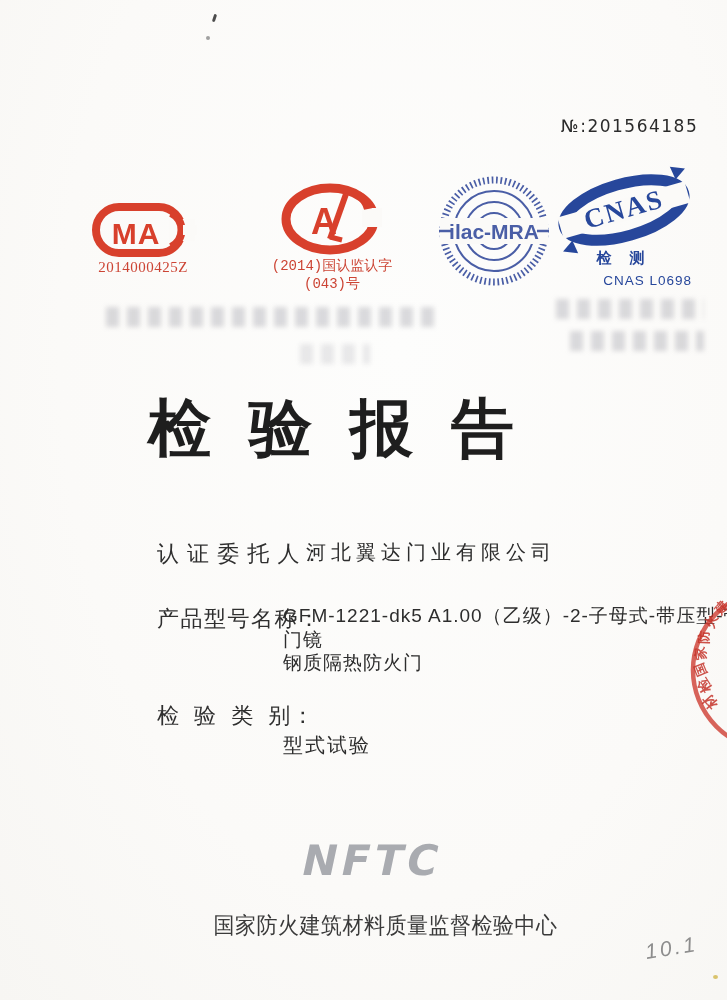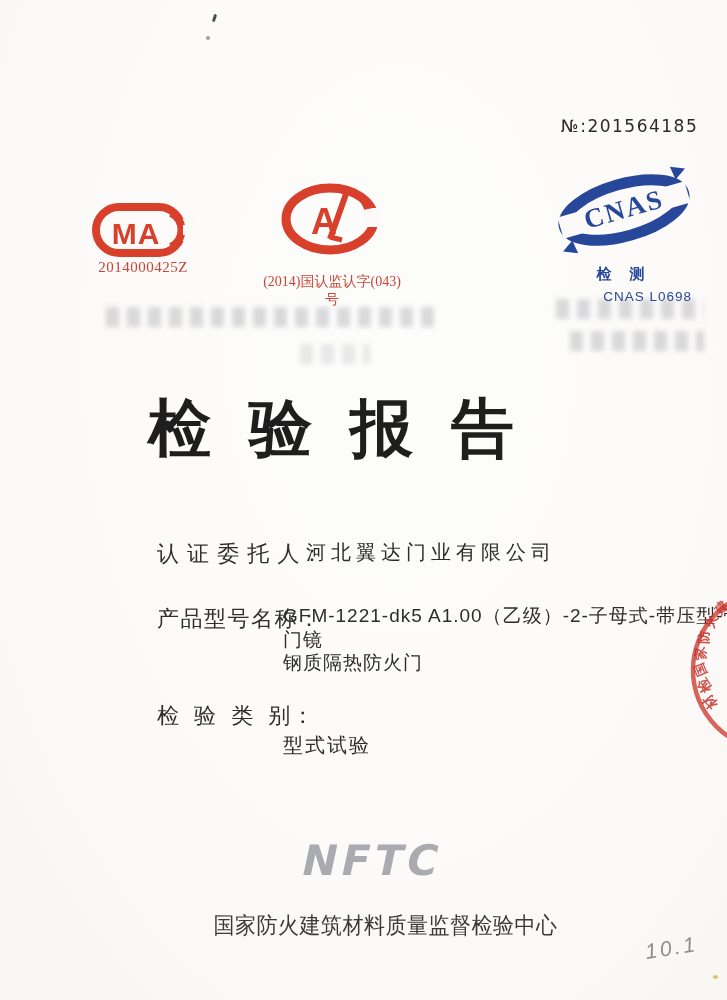--- a/index.html
+++ b/index.html
@@ -22,25 +22,25 @@
   
   .mark{position:absolute;}
   .mark-caption{
     text-align:center;color:#cc4434;font-family:"Liberation Serif",serif;
   }
   .cma{left:88px;top:202px;width:110px;}
   .cma svg{display:block;margin:0 auto;overflow:visible;}
   .cma .mark-caption{font-size:15px;margin-top:1px;letter-spacing:0.5px;}
   .cal{left:262px;top:183px;width:140px;}
   .cal svg{display:block;margin:0 auto;overflow:visible;}
-  .cal .mark-caption{font-size:14px;margin-top:16px;letter-spacing:0px;}
+  .cal .mark-caption{font-size:14px;margin-top:0;letter-spacing:0px;font-family:Liberation Mono, monospace;}
   .ilac{left:439px;top:176px;width:110px;}
   .cnas{left:556px;top:177px;width:136px;}
   .cnas svg{display:block;margin:0 auto;overflow:visible;}
-  .cnas-cap1{text-align:center;color:#27479b;font-size:15px;letter-spacing:7px;margin-top:20px;font-weight:bold;}
+  .cnas-cap1{text-align:center;color:#27479b;font-size:15px;letter-spacing:7px;margin-top:4px;font-weight:bold;}
   .cnas-cap2{text-align:right;color:#27479b;font-size:13.5px;letter-spacing:1px;margin-top:5px;}
   
   .ghost{position:absolute;filter:blur(2.6px);}
   .ghost-row{height:20px;background:repeating-linear-gradient(90deg, rgba(96,96,112,0.22) 0px 13px, rgba(96,96,112,0.0) 13px 21px);}
   .g1{left:106px;top:307px;width:330px;}
   .g2{left:556px;top:299px;width:148px;}
   .g3{left:570px;top:331px;width:134px;}
   .g4{left:300px;top:344px;width:70px;opacity:.6;}
   
   .title{
@@ -112,20 +112,32 @@
       <ellipse cx="48" cy="36" rx="44" ry="31" fill="none" stroke="#d8402c" stroke-width="9"></ellipse>
       <rect x="80" y="25" width="20" height="19" fill="#fbfaf8"></rect>
       <path d="M 76 12 A 22 22 0 0 1 86 26" fill="none" stroke="#d8402c" stroke-width="8"></path>
       <text x="42" y="51" text-anchor="middle" font-size="36" font-weight="bold" fill="#d8402c">A</text>
       <line x1="64" y1="11" x2="48" y2="56" stroke="#d8402c" stroke-width="6"></line>
       <line x1="48" y1="54" x2="60" y2="57" stroke="#d8402c" stroke-width="5"></line>
     </svg>
     <div class="mark-caption">(2014)国认监认字(043)号</div>
   </div>
 
+  <div class="mark ilac">
+    <svg width="110" height="110" viewBox="0 0 110 110">
+      <circle cx="55" cy="55" r="51" fill="none" stroke="#4a5ea6" stroke-width="7" stroke-dasharray="1.7 2.7"></circle>
+      <circle cx="55" cy="55" r="40" fill="none" stroke="#4a5ea6" stroke-width="2"></circle>
+      <circle cx="55" cy="55" r="29" fill="none" stroke="#4a5ea6" stroke-width="2"></circle>
+      <circle cx="55" cy="55" r="18" fill="none" stroke="#4a5ea6" stroke-width="2"></circle>
+      <rect x="1" y="42" width="108" height="26" fill="#fbfaf8"></rect>
+      <line x1="0" y1="55" x2="12" y2="55" stroke="#4a5ea6" stroke-width="2.5"></line>
+      <line x1="98" y1="55" x2="110" y2="55" stroke="#4a5ea6" stroke-width="2.5"></line>
+      <text x="55" y="63" text-anchor="middle" font-size="21" font-weight="bold" fill="#4a5ea6">ilac-MRA</text>
+    </svg>
+  </div>
 
   <div class="mark cnas">
     <svg width="136" height="68" viewBox="0 0 136 68">
       <g transform="rotate(-16 68 33)">
         <ellipse cx="68" cy="33" rx="62" ry="26" fill="none" stroke="#27479b" stroke-width="11"></ellipse>
         <rect x="2" y="22" width="132" height="22" fill="#fbfaf8"></rect>
         <polygon points="124,4 138,10 126,18" fill="#27479b"></polygon>
         <polygon points="12,62 -2,56 10,48" fill="#27479b"></polygon>
         <text x="68" y="41" text-anchor="middle" font-size="27" font-weight="bold" letter-spacing="2" fill="#27479b" font-family="Liberation Serif, serif">CNAS</text>
       </g>

